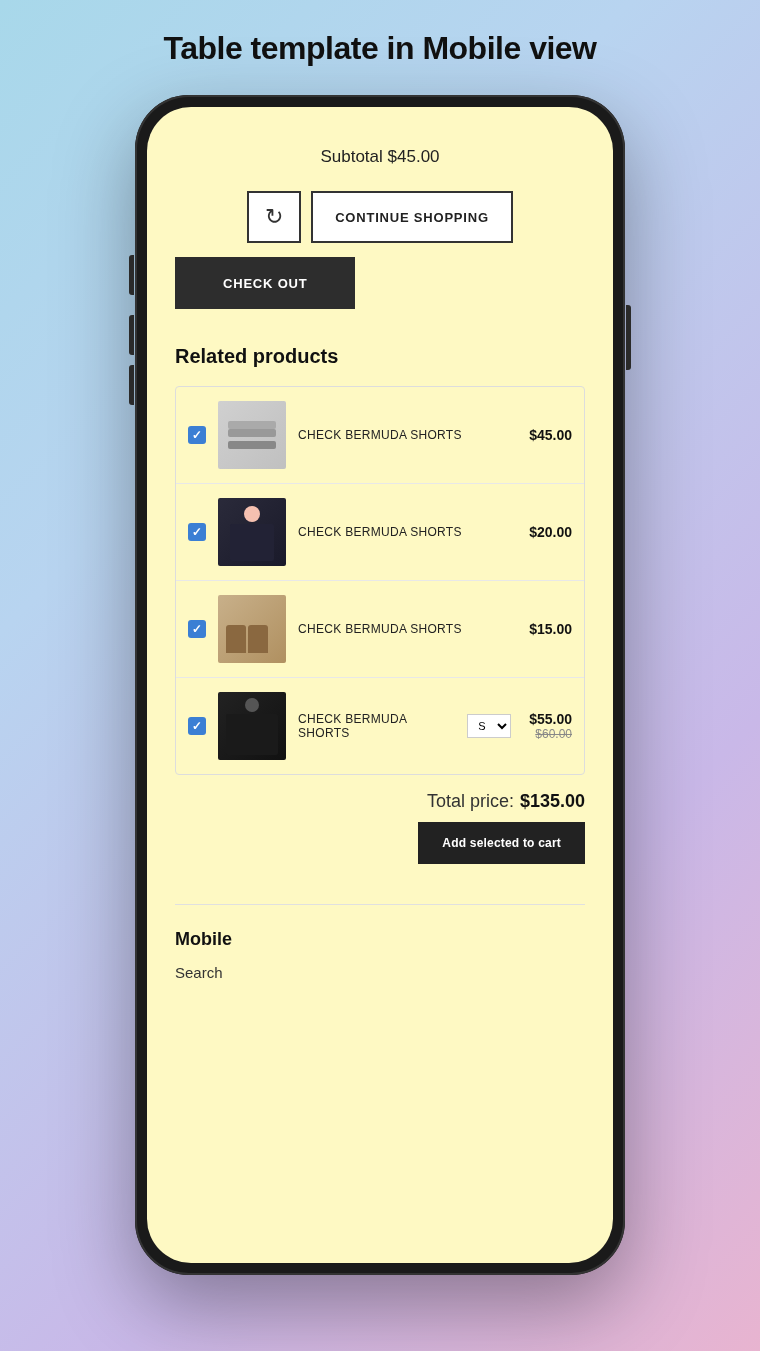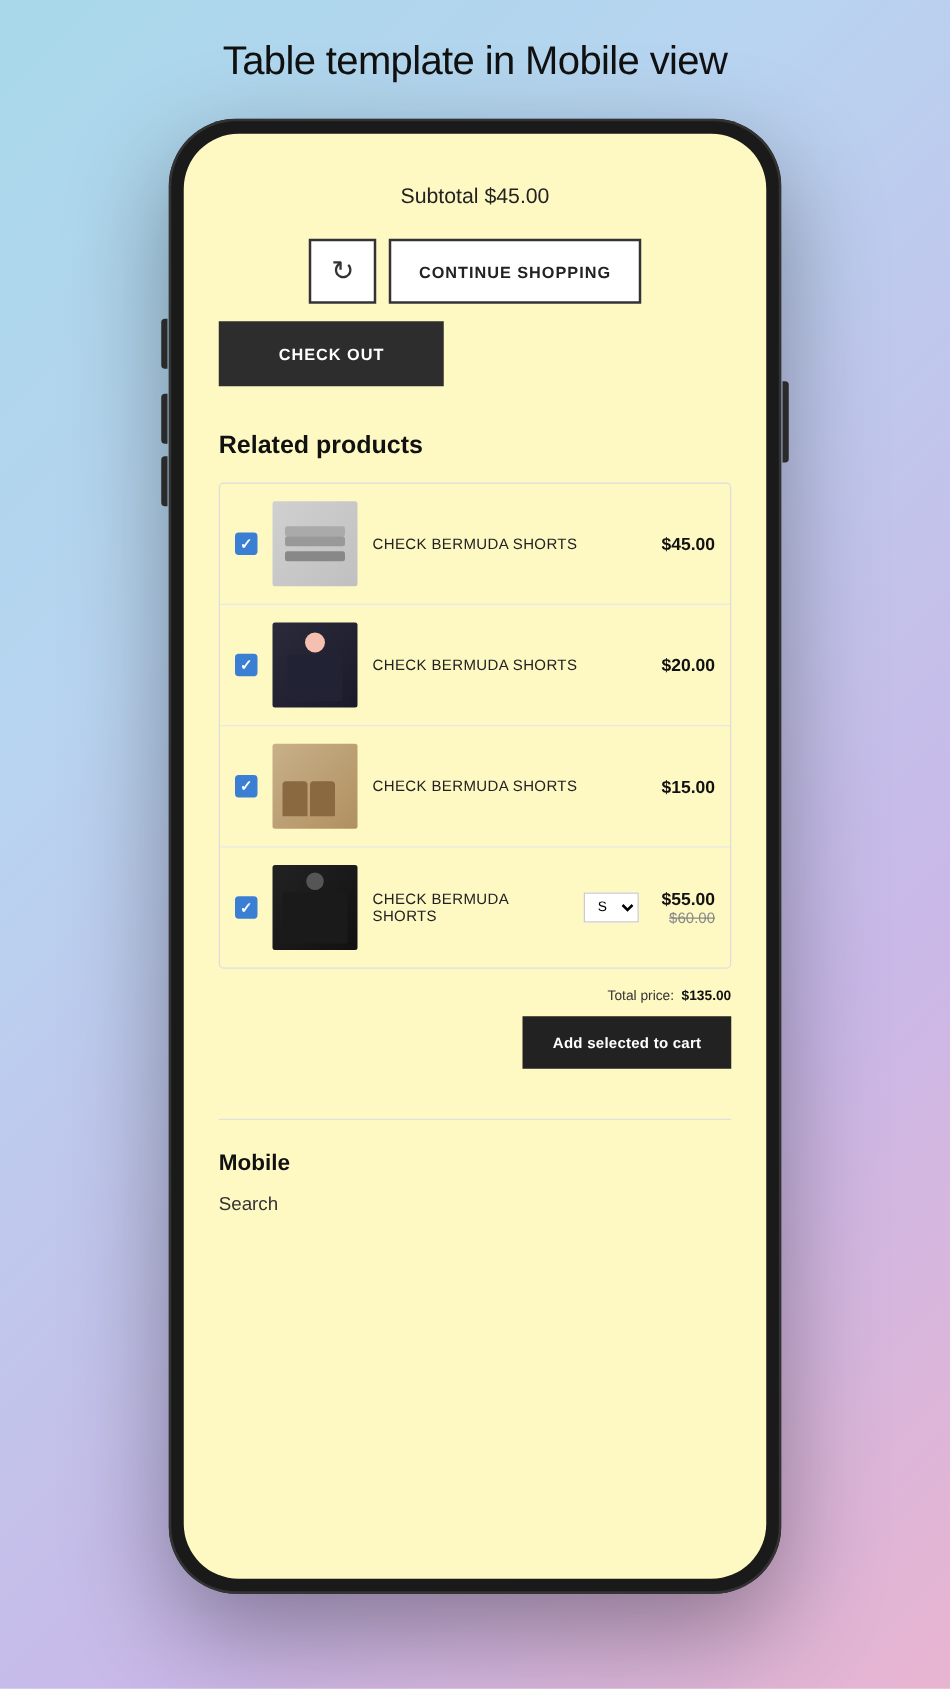--- a/index.html
+++ b/index.html
@@ -10,21 +10,21 @@
       background: linear-gradient(135deg, #a8d8ea 0%, #b8d4f0 30%, #c9b8e8 70%, #e8b4d0 100%);
       display: flex;
       flex-direction: column;
       align-items: center;
       font-family: -apple-system, BlinkMacSystemFont, 'Segoe UI', sans-serif;
       overflow: hidden;
     }
 
     .page-title {
       font-size: 32px;
-      font-weight: 400;
+      font-weight: 700;
       color: #111;
       text-align: center;
       margin-top: 30px;
       margin-bottom: 28px;
       letter-spacing: -0.5px;
     }
 
     
     .phone-shell {
       width: 490px;
@@ -331,21 +331,21 @@
       display: block;
     }
 
     
     .total-row {
       display: flex;
       justify-content: flex-end;
       align-items: center;
       gap: 6px;
       margin-bottom: 10px;
-      font-size: 11px;
+      font-size: 18px;
       color: #333;
     }
 
     .total-label {
       font-weight: 400;
     }
 
     .total-amount {
       font-weight: 700;
       color: #111;

